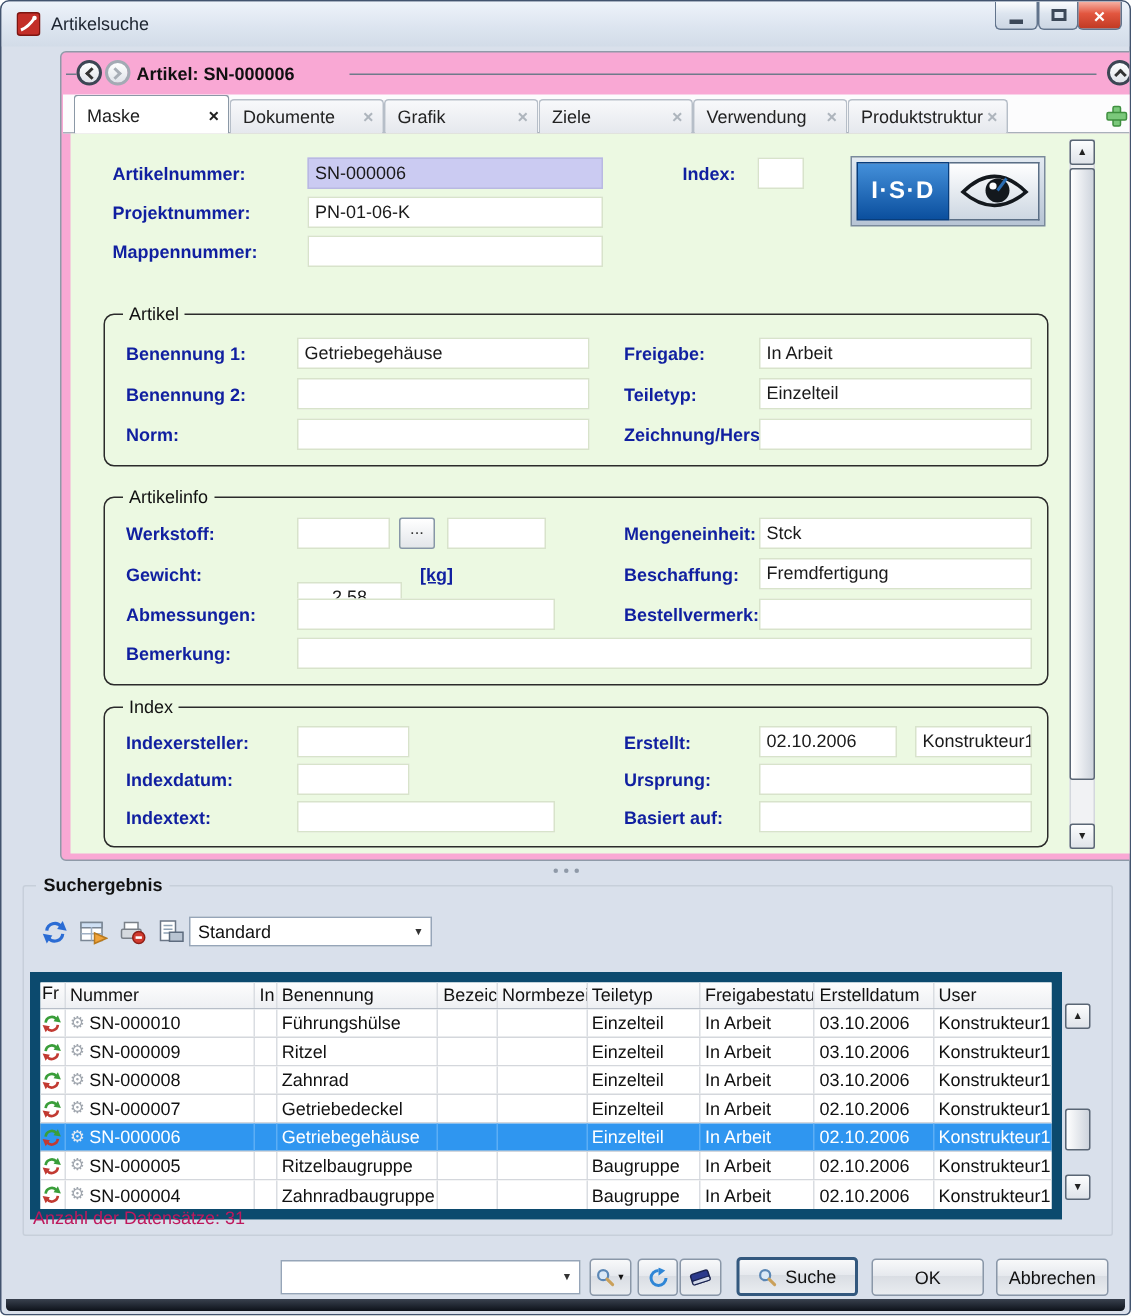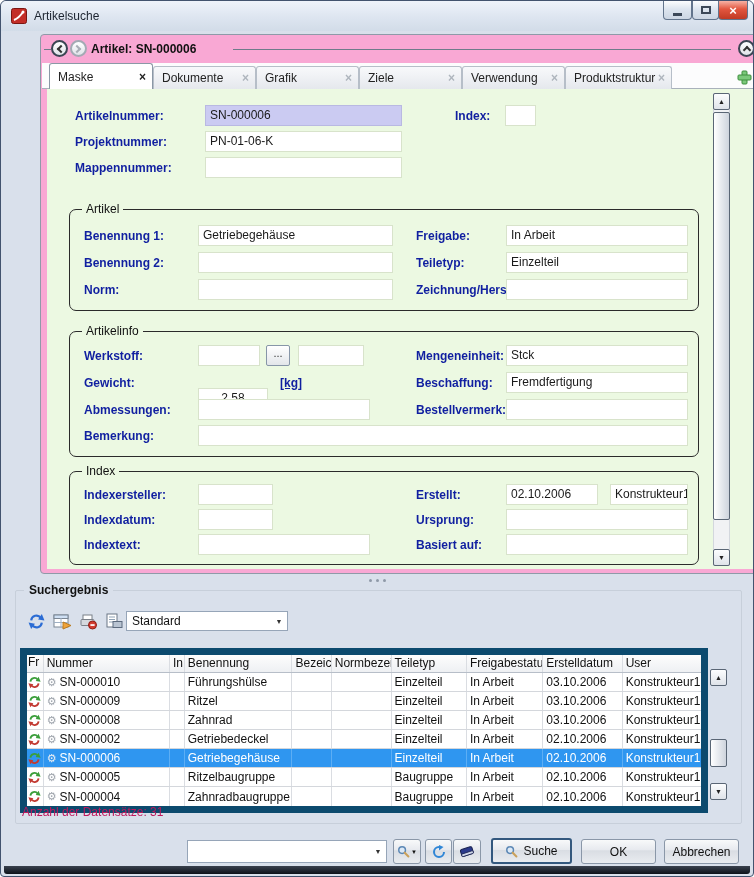--- a/index.html
+++ b/index.html
@@ -187,20 +187,31 @@
           <rect x="1" y="5" width="13" height="5" rx="1" fill="#7bc87b" stroke="#3f8f3f"></rect>
         </svg>
       </div>
     </div>
 
     <div class="form">
       <span class="lbl" style="left:28px; top:20px;">Artikelnummer:</span>
       <div class="fld lav" style="left:158px; top:16px; width:197px;">SN-000006</div>
       <span class="lbl" style="left:408px; top:20px;">Index:</span>
       <div class="fld" style="left:458px; top:16px; width:31px;"></div>
+      <div class="logo">
+        <div class="logo-blue">I·S·D</div>
+        <div class="logo-eye">
+          <svg width="46" height="28" viewBox="0 0 46 28">
+            <path d="M2 14 Q23 -7 44 14 Q23 32 2 14 Z" fill="none" stroke="#13181d" stroke-width="2.4"></path>
+            <circle cx="25" cy="13" r="8" fill="#13181d"></circle>
+            <circle cx="22" cy="10" r="2.4" fill="#fff"></circle>
+            <path d="M25 13 L31 5" stroke="#2a6db3" stroke-width="2"></path>
+          </svg>
+        </div>
+      </div>
       <span class="lbl" style="left:28px; top:46px;">Projektnummer:</span>
       <div class="fld" style="left:158px; top:42px; width:197px;">PN-01-06-K</div>
       <span class="lbl" style="left:28px; top:72px;">Mappennummer:</span>
       <div class="fld" style="left:158px; top:68px; width:197px;"></div>
 
       <div class="grp" style="left:22px; top:120px; width:630px; height:102px;">
         <span class="legend">Artikel</span>
         <span class="lbl" style="left:14px; top:19px;">Benennung 1:</span>
         <div class="fld" style="left:128px; top:15px; width:195px;">Getriebegehäuse</div>
         <span class="lbl" style="left:346px; top:19px;">Freigabe:</span>
@@ -396,21 +407,21 @@
         <div class="td w-fr">
             <svg width="13" height="13" viewBox="0 0 16 16">
               <path d="M3 7 A5 5 0 0 1 12 4.5" fill="none" stroke="#3a9e3a" stroke-width="2.2"></path>
               <polygon points="13,1 15.5,7 9.5,6" fill="#3a9e3a"></polygon>
               <path d="M13 9 A5 5 0 0 1 4 11.5" fill="none" stroke="#c23a32" stroke-width="2.2"></path>
               <polygon points="3,15 0.5,9 6.5,10" fill="#c23a32"></polygon>
             </svg>
           </div>
         <div class="td w-nu">
             <span class="gear">⚙</span>
-            <span>SN-000002</span>
+            <span>SN-000007</span>
           </div>
         <div class="td w-in"></div>
         <div class="td w-be">Getriebedeckel</div>
         <div class="td w-bz"></div>
           <div class="td w-nb"></div>
         <div class="td w-tt">Einzelteil</div>
         <div class="td w-fg">In Arbeit</div>
         <div class="td w-ed">02.10.2006</div>
         <div class="td w-us">Konstrukteur1</div>
       </div>

